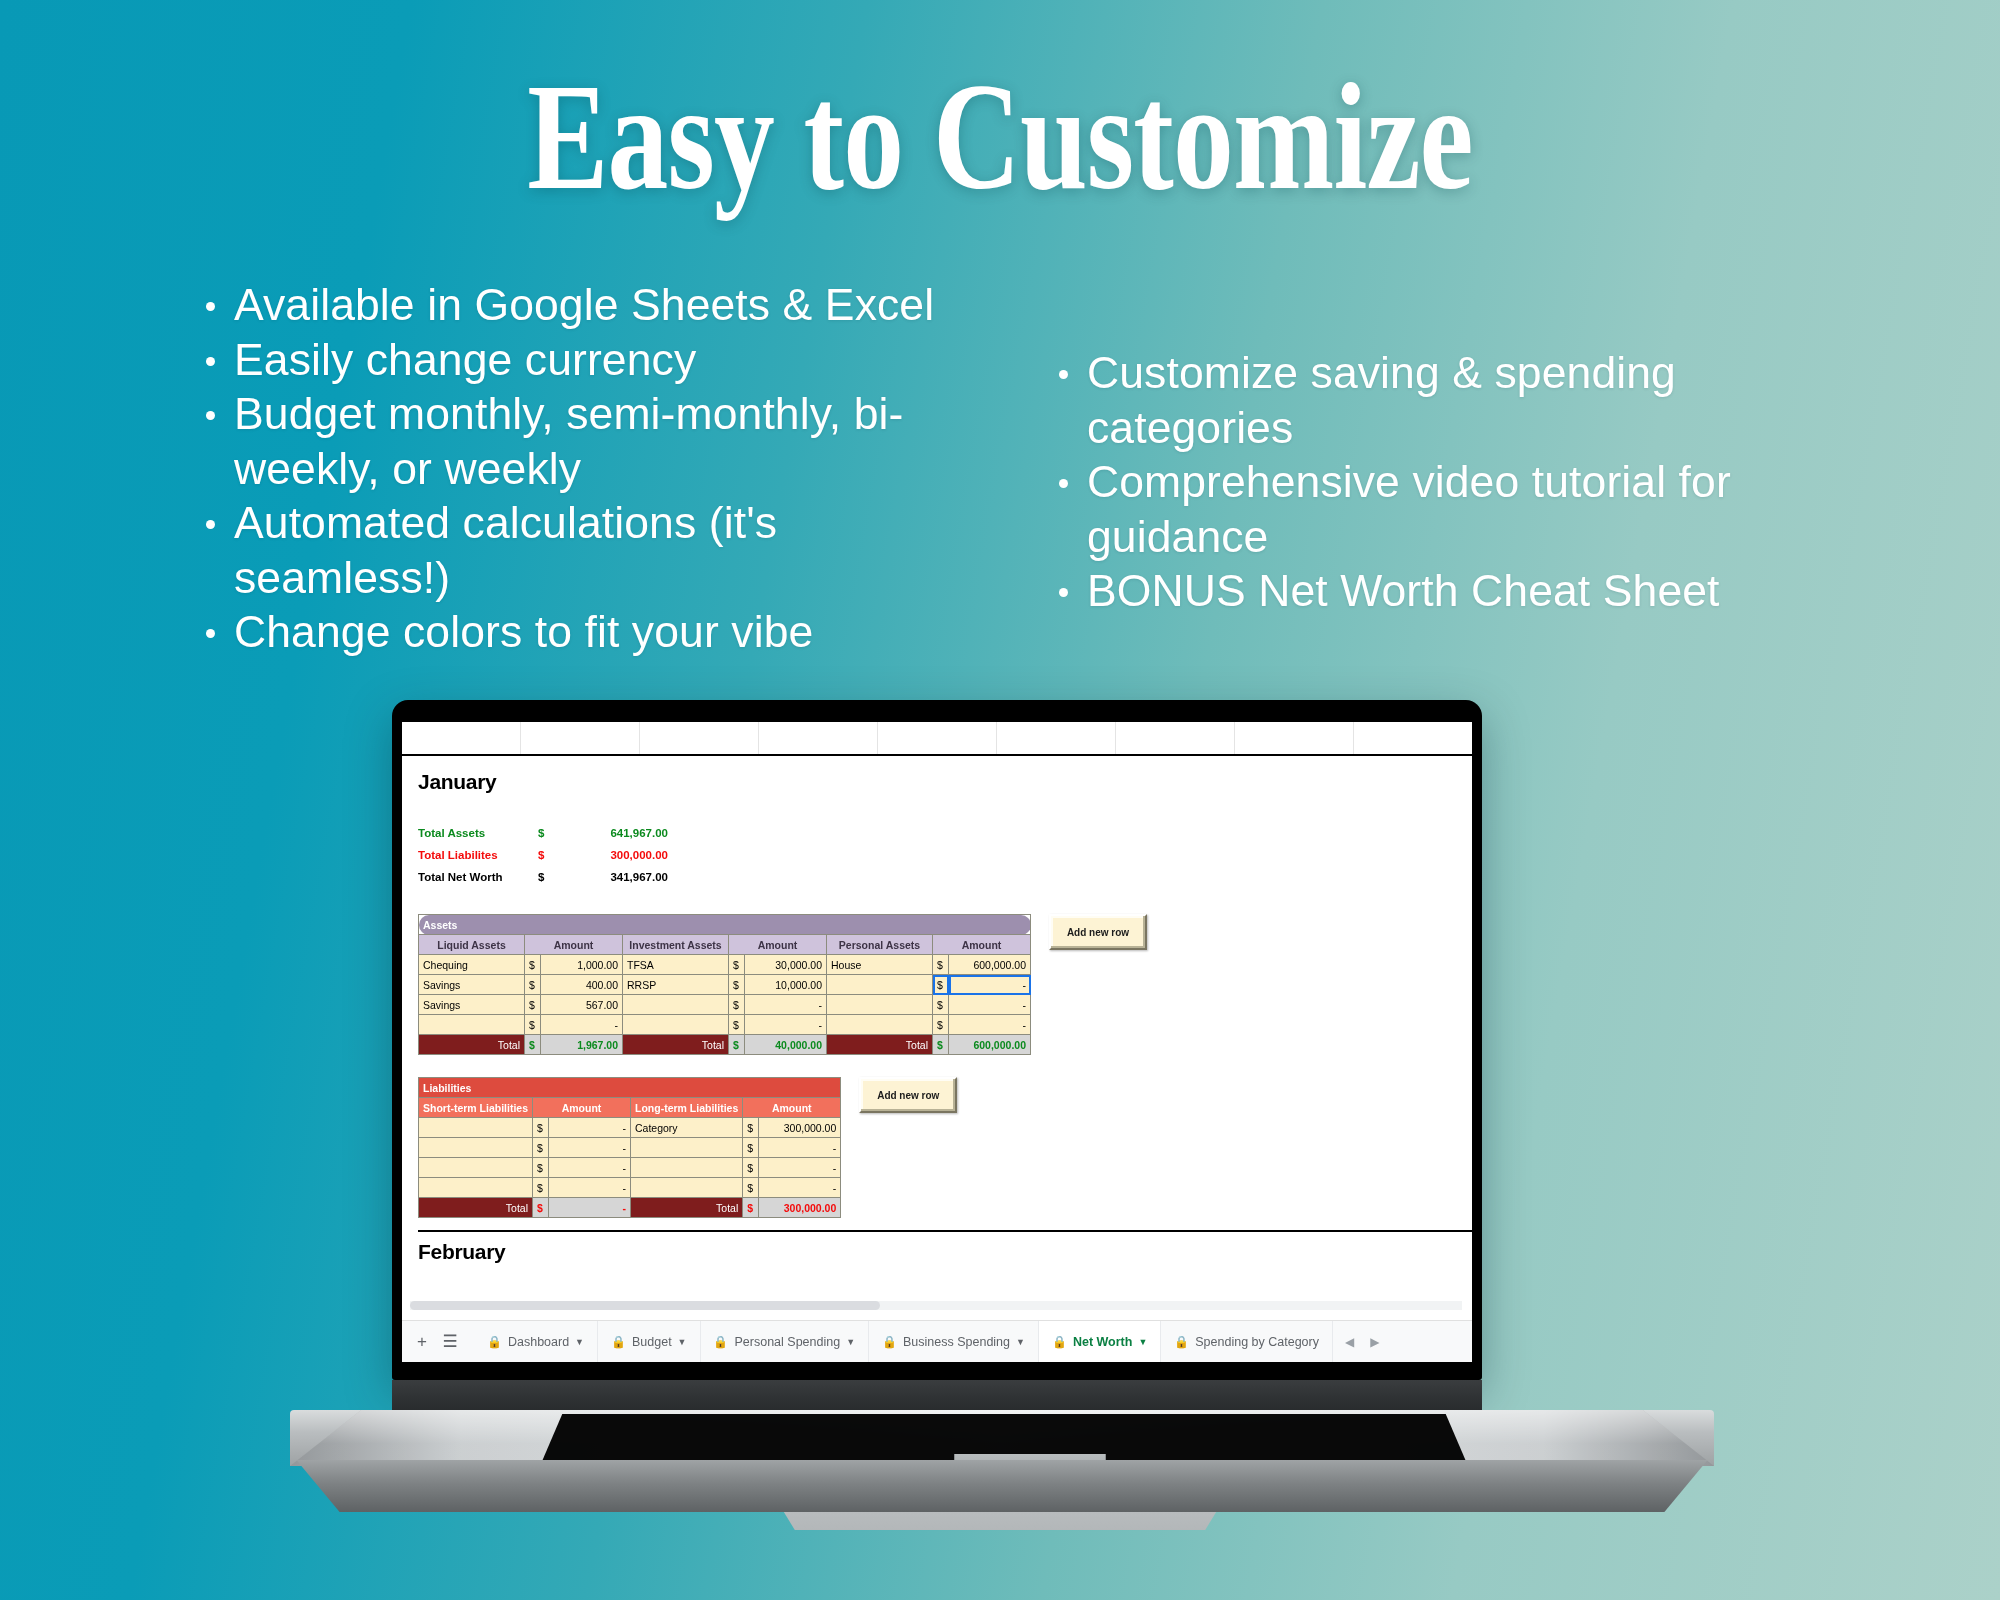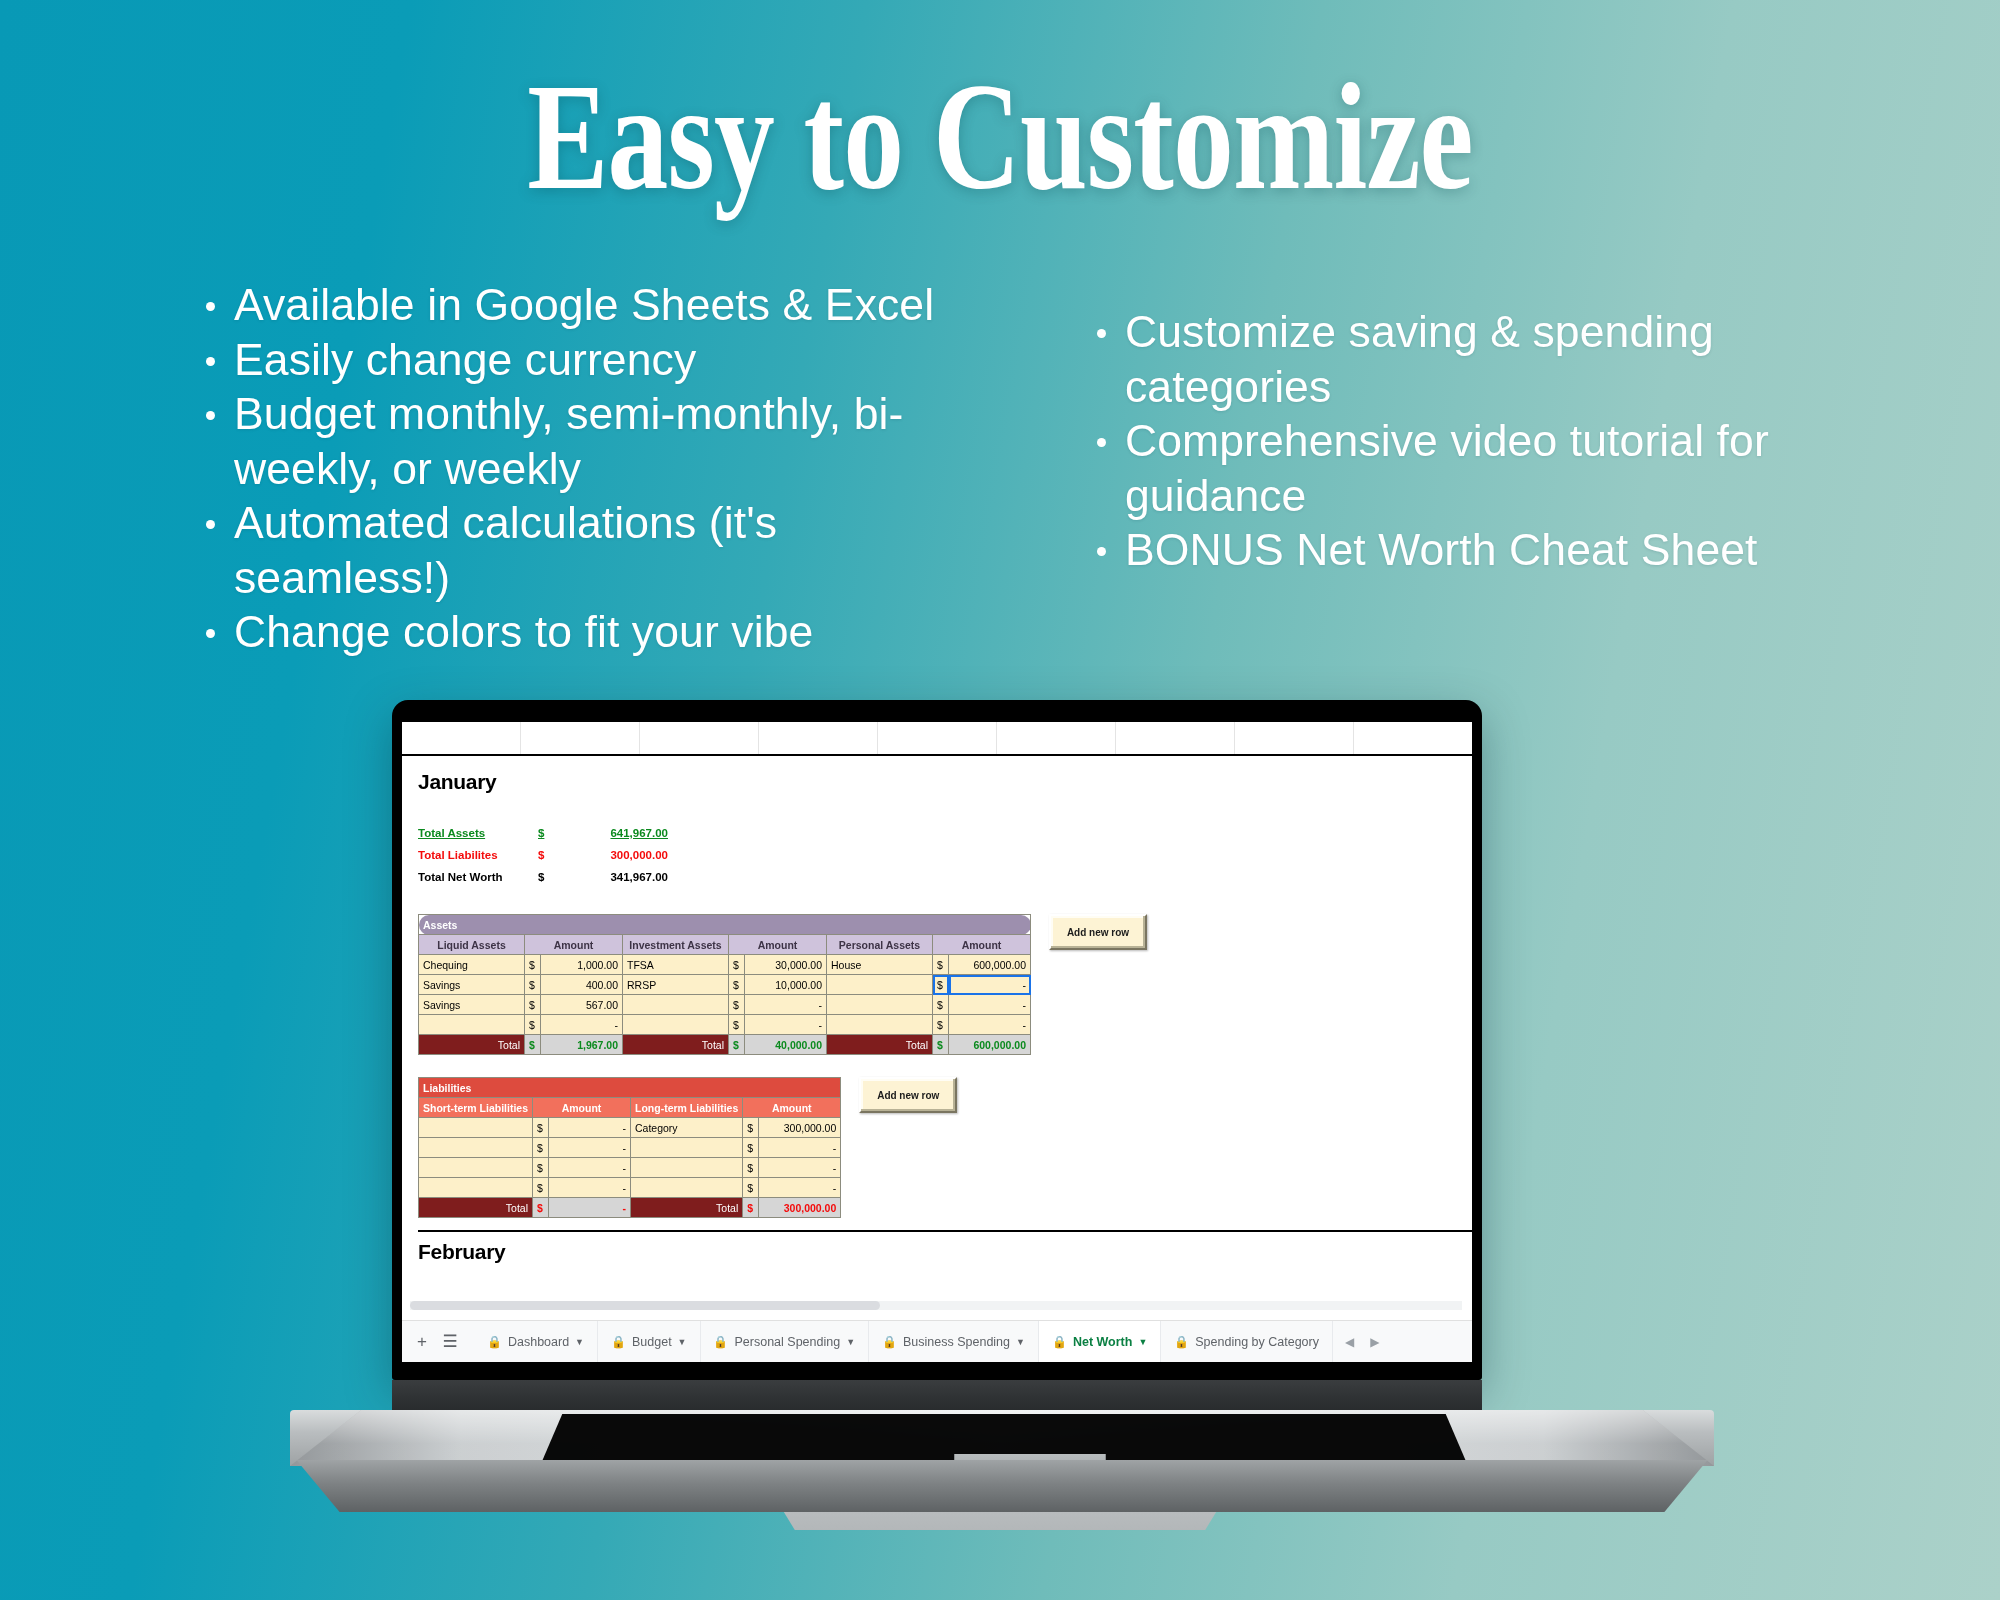--- a/index.html
+++ b/index.html
@@ -20,21 +20,21 @@
     color:#ffffff;
     letter-spacing:-1px;
     transform: scaleX(0.80);
     transform-origin: 50% 50%;
     text-shadow: 0 3px 14px rgba(0,60,70,0.28);
   }
 
   
   .bullets-wrap {
     position:absolute; top:278px; left:0; width:2000px;
-    display:flex; justify-content:flex-start; padding-left:196px; gap:116px;
+    display:flex; justify-content:flex-start; padding-left:196px; gap:78px;align-items:center;
   }
   .bcol { width:775px; }
   .bcol.right { width:760px;margin-top:27px; }
   ul.blist { list-style:none; }
   ul.blist li {
     position:relative;
     padding-left:38px;
     color:#ffffff;
     font-size:44.5px;
     line-height:54.5px;
@@ -212,21 +212,21 @@
   <div class="lid">
     <div class="lid-inner">
 
       <div class="sheet">
         <div class="formula-strip"></div>
 
         <div class="sheet-body">
           <div class="month-title">January</div>
 
           <div class="summary" id="summary-block">
-              <div class="sumrow" style="color: rgb(11, 138, 30); text-decoration: underline;">
+              <div class="sumrow" style="color: rgb(11, 138, 30);">
                 <div class="lbl">Total Assets</div>
                 <div class="cur">$</div>
                 <div class="val">641,967.00</div>
               </div>
               <div class="sumrow" style="color: rgb(244, 11, 11);">
                 <div class="lbl">Total Liabilites</div>
                 <div class="cur">$</div>
                 <div class="val">300,000.00</div>
               </div>
               <div class="sumrow" style="color: rgb(0, 0, 0);">

